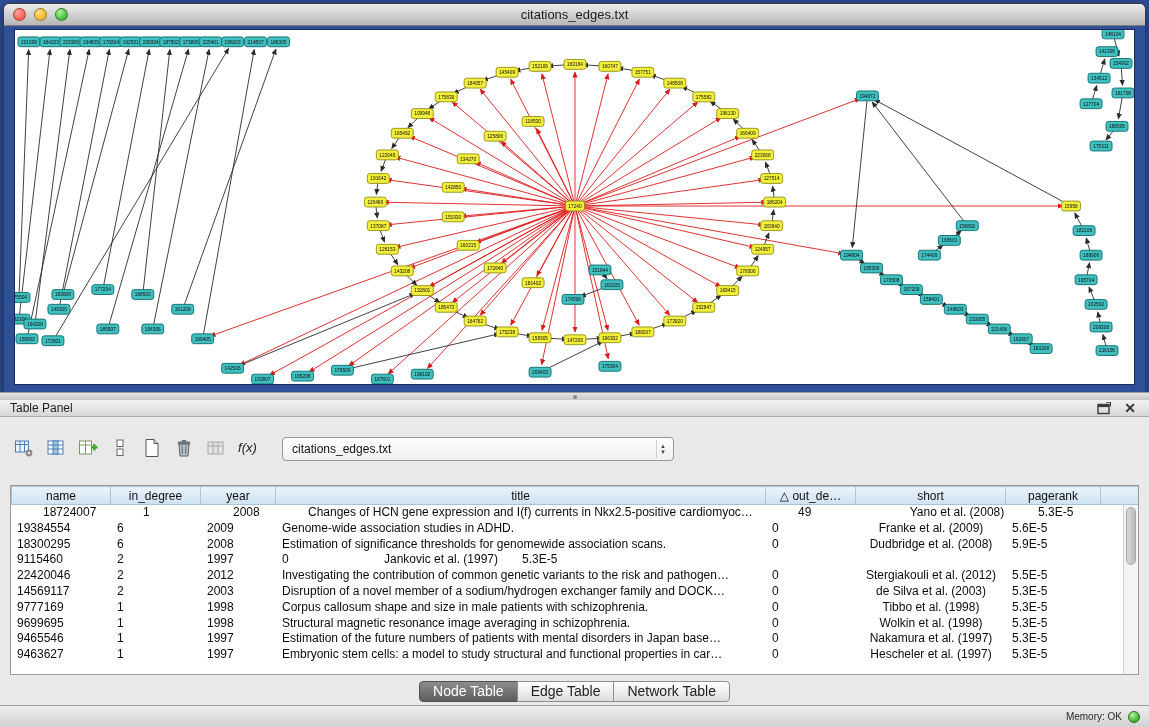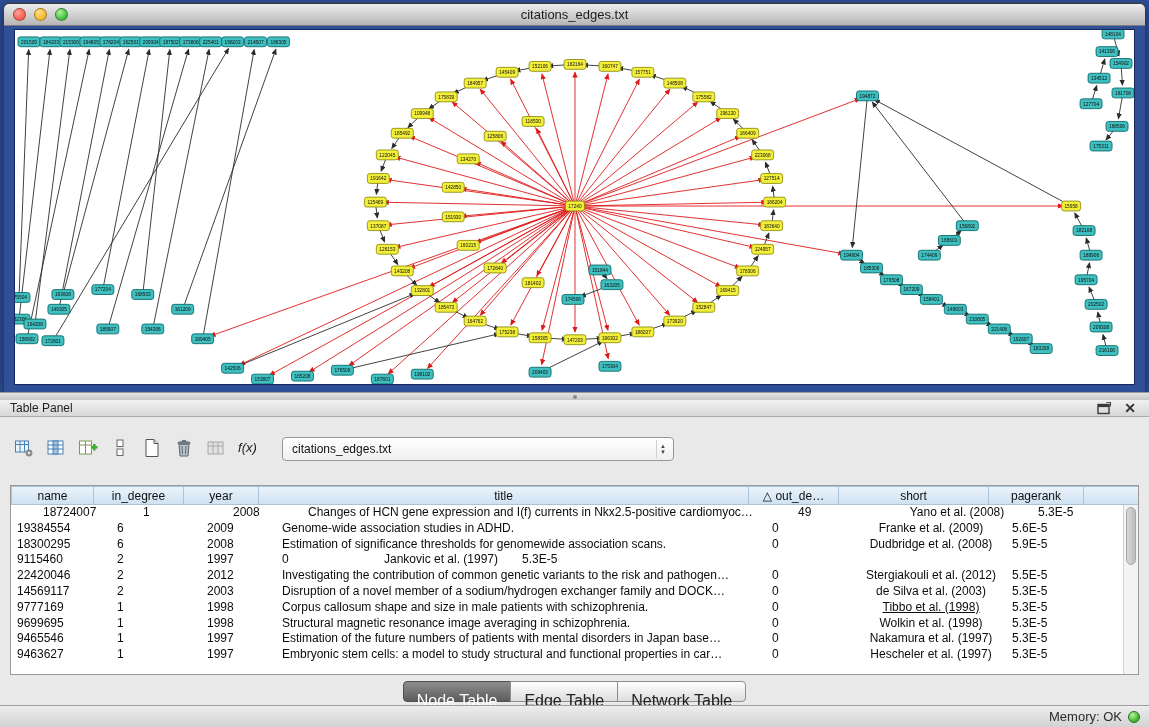--- a/index.html
+++ b/index.html
@@ -68,31 +68,31 @@
   .tcell { font-size:12px; color:#0c0c0c; line-height:15.8px; padding:0 6px;
     white-space:nowrap; overflow:hidden; flex:0 0 auto; }
   .tcell.center { text-align:center; }
   .vscroll { position:absolute; top:19px; right:0; bottom:0; width:15px;
     background:#f4f4f4; border-left:1px solid #d2d2d2; }
   .vscroll .thumb { position:absolute; top:2px; left:2px; width:10px; height:58px;
     border-radius:5px; background:linear-gradient(90deg,#d8d8d8,#bdbdbd); border:1px solid #a8a8a8; }
 
   
   .tabs { position:absolute; top:256px; left:0; width:100%; display:flex; justify-content:center; }
-  .tab { height:21px; line-height:19px; padding:9px 13px; font-size:16px; color:#222;
+  .tab { height:21px; line-height:19px; padding:0 13px; font-size:14px; color:#222;
     background:linear-gradient(#ffffff,#dddddd); border:1px solid #8d8d8d; margin-left:-1px; }
   .tab.first { border-radius:4px 0 0 4px; margin-left:0; }
   .tab.last { border-radius:0 4px 4px 0; }
   .tab.active { background:linear-gradient(#8d8d8d,#5d5d5d); color:#ffffff; border-color:#4f4f4f; }
 
   
   .statusbar { position:absolute; bottom:0; left:0; width:1149px; height:22px;
     background:linear-gradient(#ededed,#d2d2d2); border-top:1px solid #9f9f9f;
     display:flex; align-items:center; justify-content:flex-end; padding:0 9px; gap:6px; }
-  .mem-label { font-size:13px; color:#2b2b2b;margin-left:37px; }
+  .mem-label { font-size:10px; color:#2b2b2b;margin-left:37px; }
   .mem-dot { width:12px; height:12px; border-radius:50%; border:1px solid #2c6e22;
     background:radial-gradient(circle at 35% 30%, #b6f79a, #3fae2e 70%); }
 </style>
 </head>
 <body>
 
 <div class="top-area">
   <div class="mac-window">
     <div class="titlebar">
       <div class="lights">
@@ -783,21 +783,21 @@
       <span>citations_edges.txt</span>
       <span class="arrows">
           <span>▲</span>
           <span>▼</span>
         </span>
     </div>
   </div>
 
   <div class="table-wrap">
     <div class="thead" id="thead">
-        <div class="hcell" style="width: 83px;">name</div>
+        <div class="hcell" style="width: 100px;">name</div>
         <div class="hcell" style="width: 90px;">in_degree</div>
         <div class="hcell" style="width: 75px;">year</div>
         <div class="hcell" style="width: 490px;">title</div>
         <div class="hcell" style="width: 90px;">△ out_de…</div>
         <div class="hcell" style="width: 150px;">short</div>
         <div class="hcell" style="width: 95px;">pagerank</div>
         <div class="hcell fill"></div>
       </div>
     <div id="tbody">
         <div class="trow">
@@ -852,21 +852,21 @@
           <div class="tcell" style="width: 90px;">0</div>
           <div class="tcell center" style="width: 150px;">de Silva et al. (2003)</div>
           <div class="tcell" style="width: 95px;">5.3E-5</div>
         </div>
         <div class="trow">
           <div class="tcell" style="width: 100px;">9777169</div>
           <div class="tcell" style="width: 90px;">1</div>
           <div class="tcell" style="width: 75px;">1998</div>
           <div class="tcell" style="width: 490px;">Corpus callosum shape and size in male patients with schizophrenia.</div>
           <div class="tcell" style="width: 90px;">0</div>
-          <div class="tcell center" style="width: 150px; text-decoration: underline;">Tibbo et al. (1998)</div>
+          <div class="tcell center" style="width: 150px;">Tibbo et al. (1998)</div>
           <div class="tcell" style="width: 95px;">5.3E-5</div>
         </div>
         <div class="trow">
           <div class="tcell" style="width: 100px;">9699695</div>
           <div class="tcell" style="width: 90px;">1</div>
           <div class="tcell" style="width: 75px;">1998</div>
           <div class="tcell" style="width: 490px;">Structural magnetic resonance image averaging in schizophrenia.</div>
           <div class="tcell" style="width: 90px;">0</div>
           <div class="tcell center" style="width: 150px;">Wolkin et al. (1998)</div>
           <div class="tcell" style="width: 95px;">5.3E-5</div>

